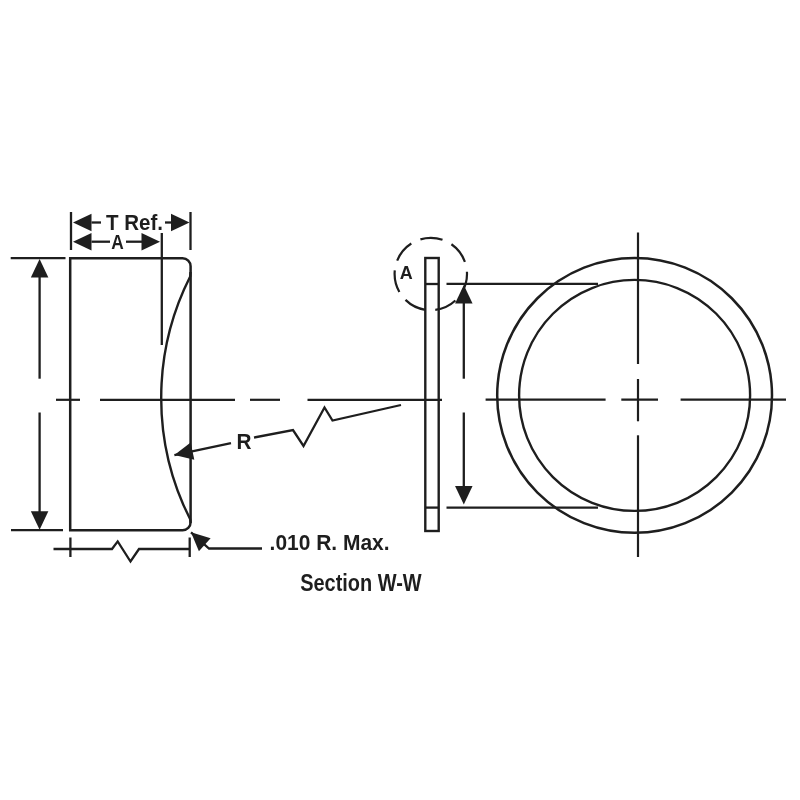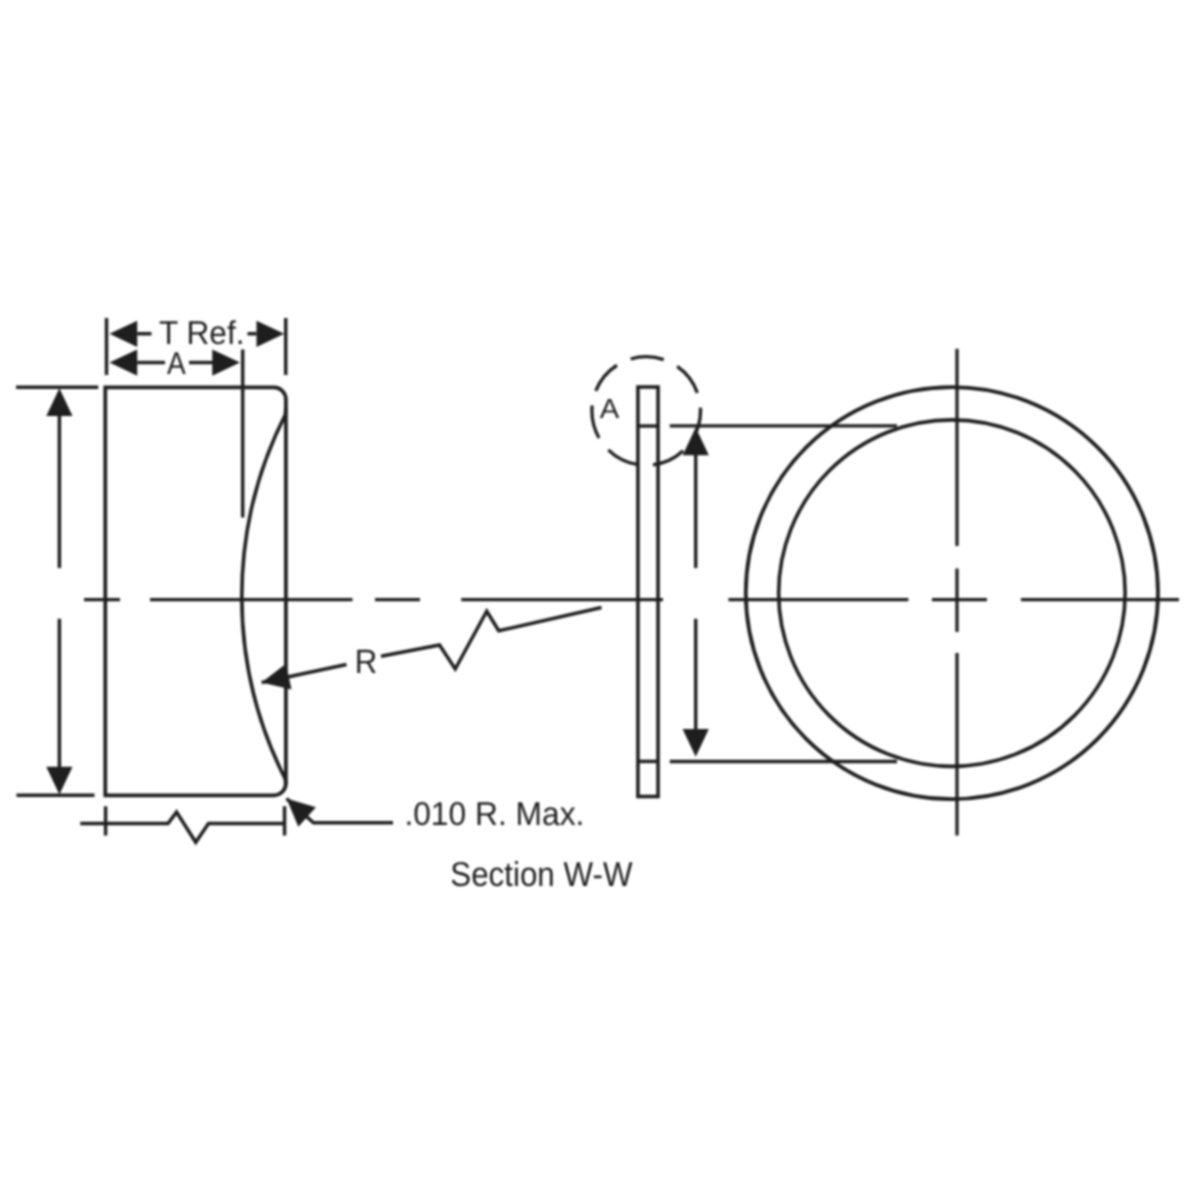--- a/index.html
+++ b/index.html
@@ -1,16 +1,16 @@
 <!DOCTYPE html>
 <html><head>
 <meta charset="utf-8">
 <style>
   html,body{margin:0;padding:0;background:#ffffff;}
-  .page{width:800px;height:601px;position:relative;}
+  .page{width:800px;height:601px;position:relative;font-weight:bold;}
   svg{display:block;transform:translateZ(0);filter:blur(0.55px);}
   text{font-family:"Liberation Sans", sans-serif;fill:#1e1e1e;}
 </style>
 </head>
 <body>
 <div class="page">
 <svg width="800" height="800" viewBox="0 0 800 800" fill="none" stroke-linecap="butt">
 <g stroke="#1e1e1e" stroke-width="2.5">
 
   <path d="M 70.2 258.3 H 182.6 A 8 8 0 0 1 190.6 266.3 V 522.2 A 8 8 0 0 1 182.6 530.2 H 70.2 V 258.3 Z"></path>

